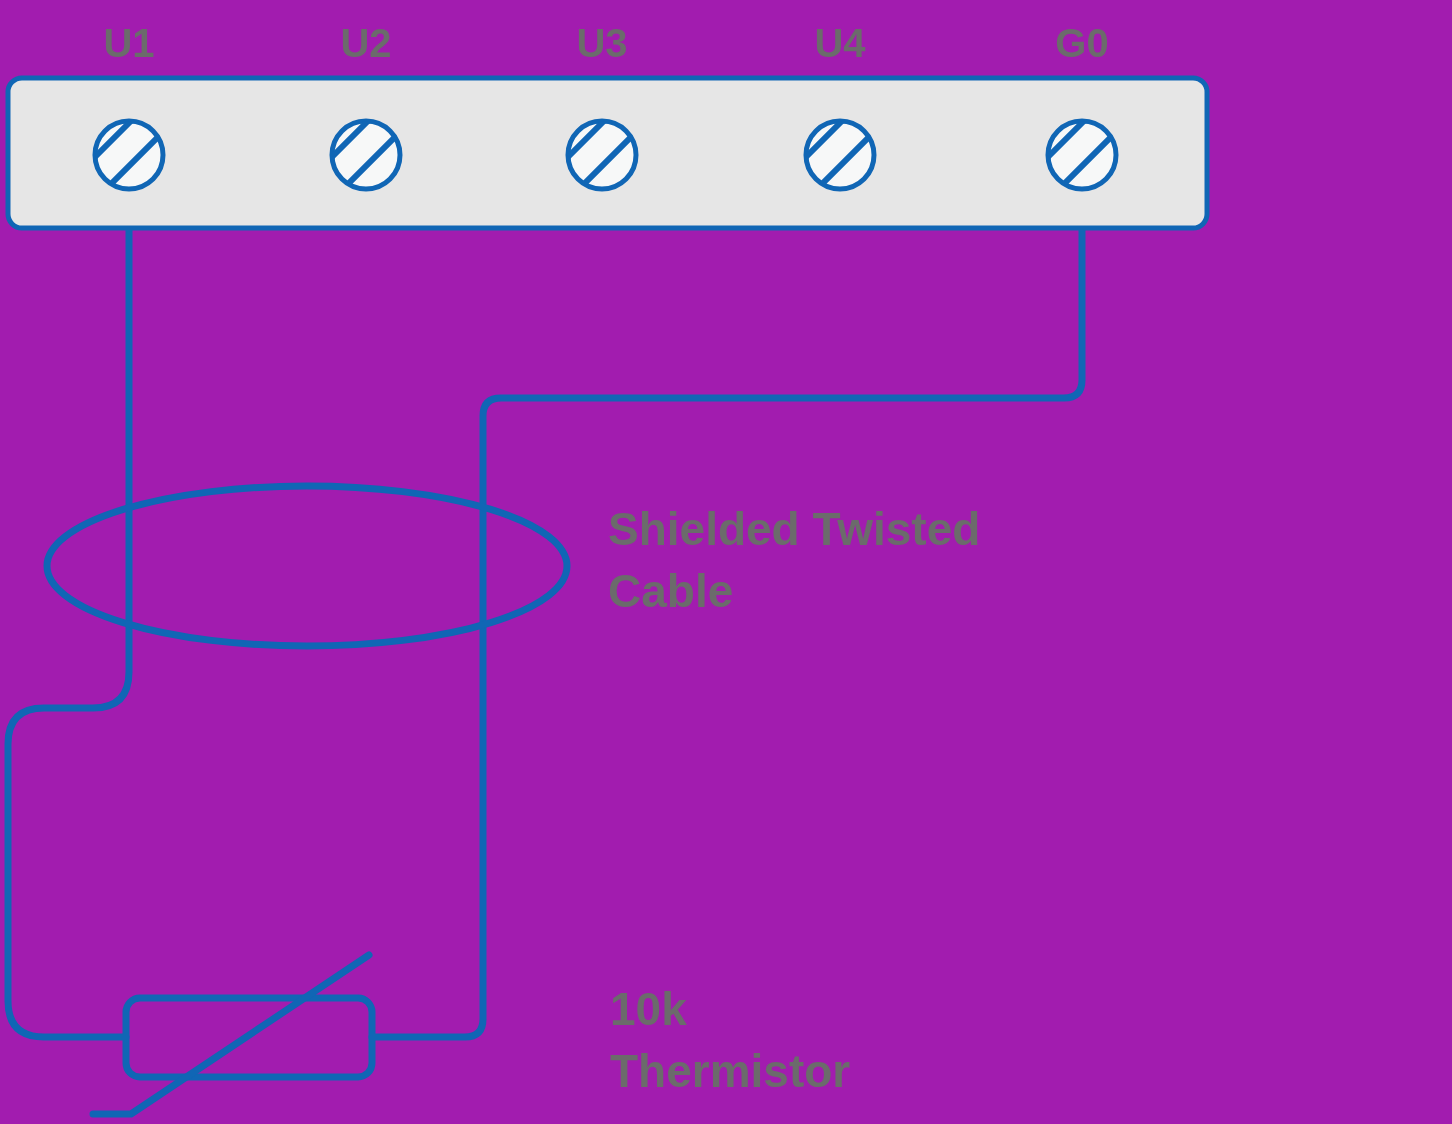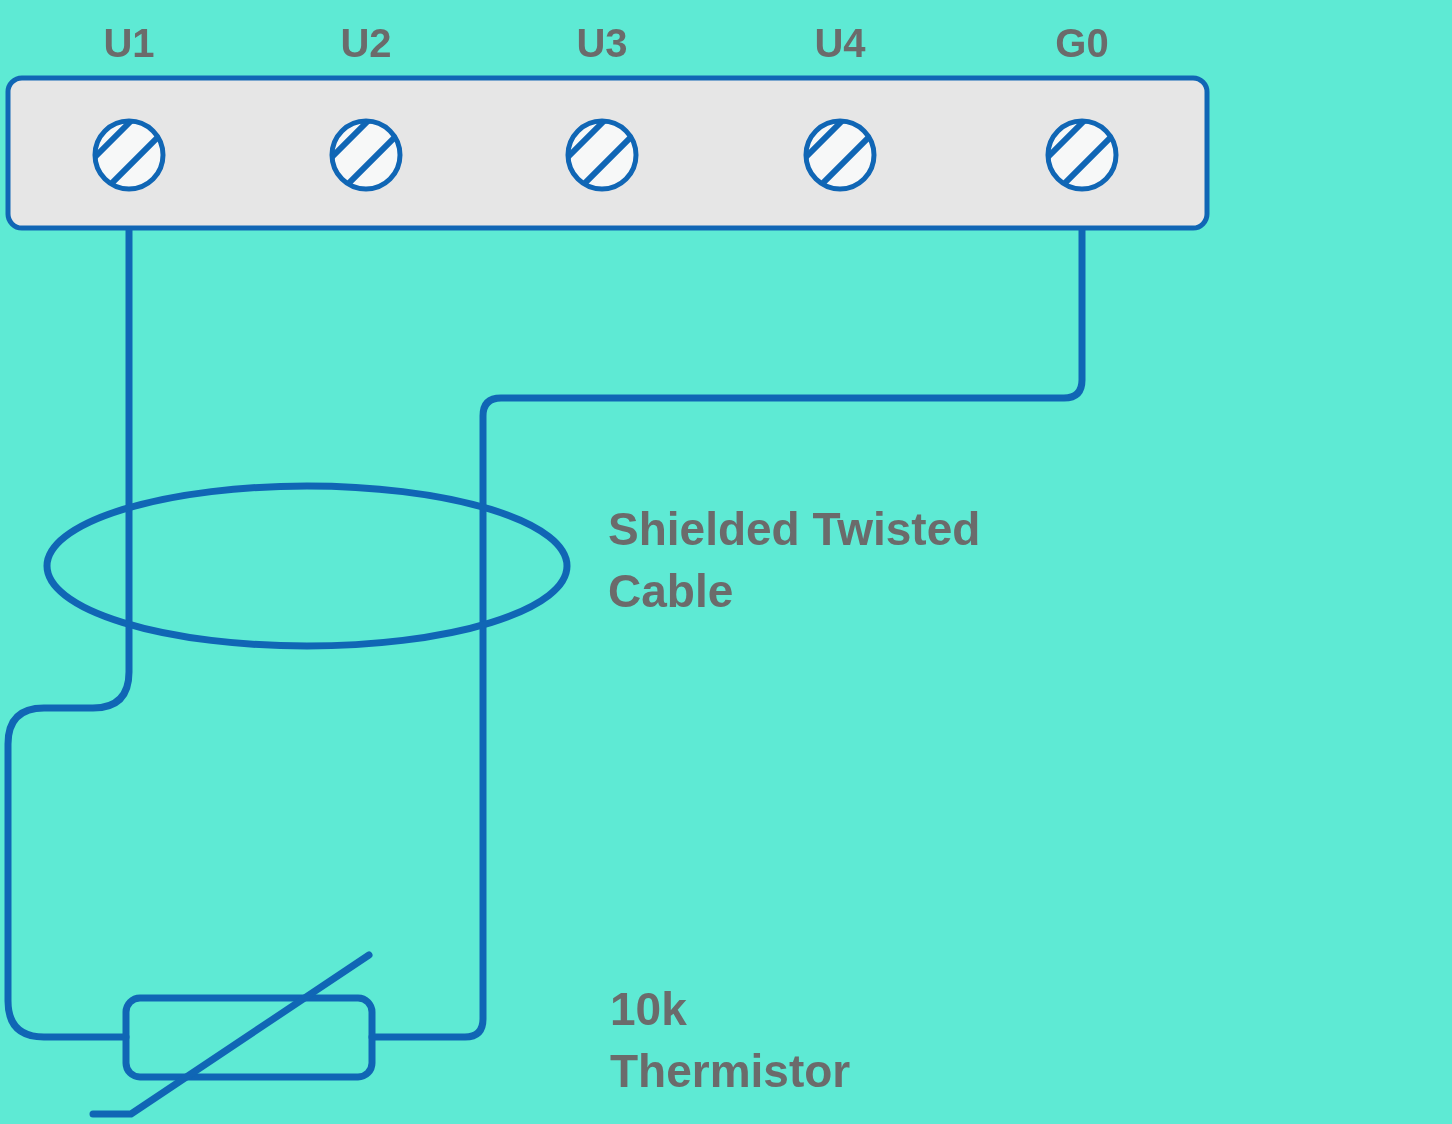--- a/index.html
+++ b/index.html
@@ -8,21 +8,21 @@
     padding: 0;
     background: #000000;
   }
   body {
     font-family: "Liberation Sans", sans-serif;
   }
   #stage {
     position: relative;
     width: 1452px;
     height: 1124px;
-    background: #5eead4;
+    background: #a21caf;
     overflow: hidden;
   }
   #diagram {
     position: absolute;
     left: 0;
     top: 0;
     width: 1452px;
     height: 1124px;
   }
   .term-label {

